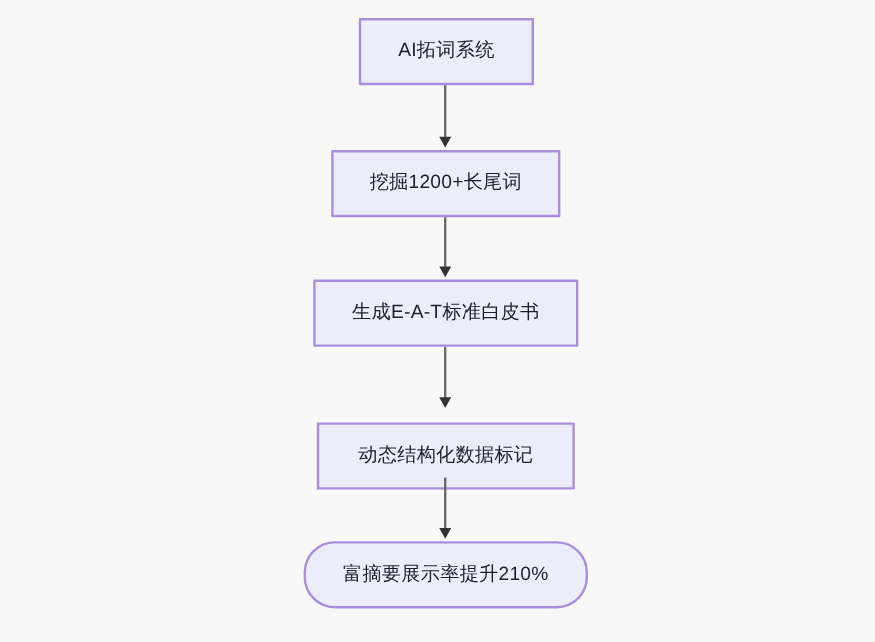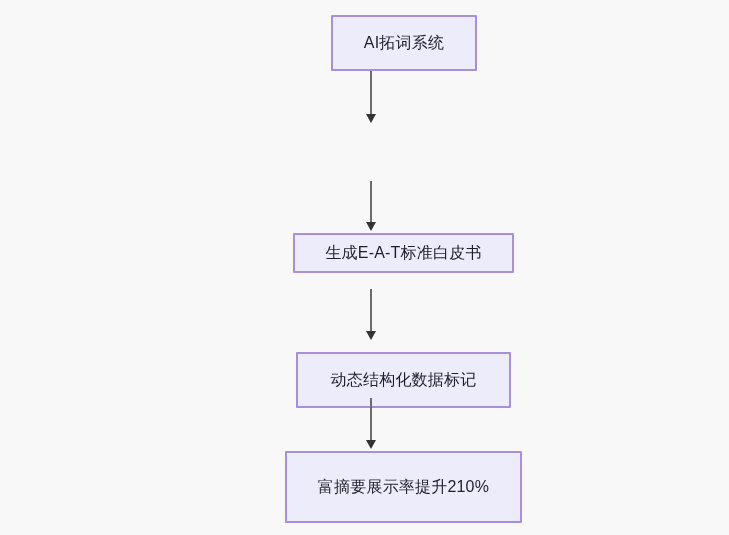--- a/index.html
+++ b/index.html
@@ -25,21 +25,20 @@
     border: 2px solid #a98fd9;
     border-radius: 1px;
     display: flex;
     align-items: center;
     justify-content: center;
     color: #1f1f29;
     font-size: 16px;
     line-height: 1;
     letter-spacing: 0.2px;
     white-space: nowrap;
-    margin-left: 32px;
   }
   .node-label {
     display: block;
   }
   .edge {
     position: absolute;
     width: 2px;
     background: #6b6b6b;
   }
   .arrowhead {
@@ -47,23 +46,23 @@
     width: 0;
     height: 0;
     border-left: 5.5px solid transparent;
     border-right: 5.5px solid transparent;
     border-top: 9px solid #333333;
   }
 
   
   #node-1 { left: 299px; top: 15px;  width: 146px; height: 56px; }
   #node-2 { left: 276px; top: 125px; width: 191px; height: 56px; }
-  #node-3 { left: 261px; top: 233px; width: 221px; height: 40px; }
+  #node-3 { left: 261px; top: 233px; width: 221px; height: 56px; }
   #node-4 { left: 264px; top: 352px; width: 215px; height: 56px; }
-  #node-5 { left: 253px; top: 451px; width: 237px; height: 72px; }
+  #node-5 { left: 253px; top: 451px; width: 237px; height: 56px; border-radius: 26px; }
 
   
   #edge-1 { left: 370px; top: 71px;  height: 45px; }
   #edge-2 { left: 370px; top: 181px; height: 43px; }
   #edge-3 { left: 370px; top: 289px; height: 44px; }
   #edge-4 { left: 370px; top: 398px; height: 44px; }
 
   #arrow-1 { left: 365.5px; top: 114px; }
   #arrow-2 { left: 365.5px; top: 222px; }
   #arrow-3 { left: 365.5px; top: 331px; }
@@ -74,20 +73,23 @@
 
 <div id="flowchart">
 
   <div class="node" id="node-1">
     <span class="node-label">AI拓词系统</span>
   </div>
 
   <div class="edge" id="edge-1"></div>
   <div class="arrowhead" id="arrow-1"></div>
 
+  <div class="node" id="node-2">
+    <span class="node-label">挖掘1200+长尾词</span>
+  </div>
 
   <div class="edge" id="edge-2"></div>
   <div class="arrowhead" id="arrow-2"></div>
 
   <div class="node" id="node-3">
     <span class="node-label">生成E-A-T标准白皮书</span>
   </div>
 
   <div class="edge" id="edge-3"></div>
   <div class="arrowhead" id="arrow-3"></div>

